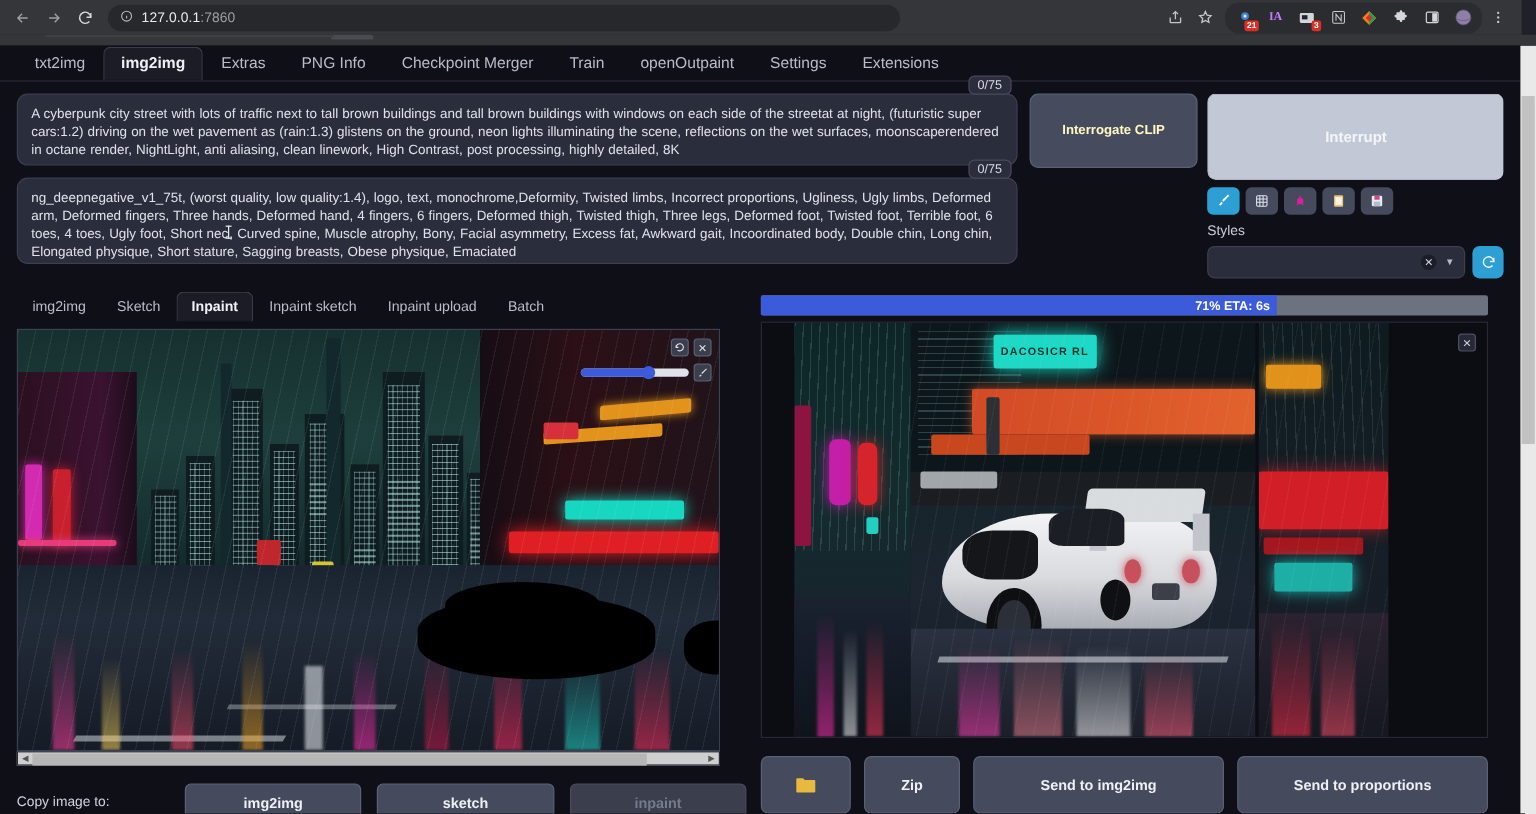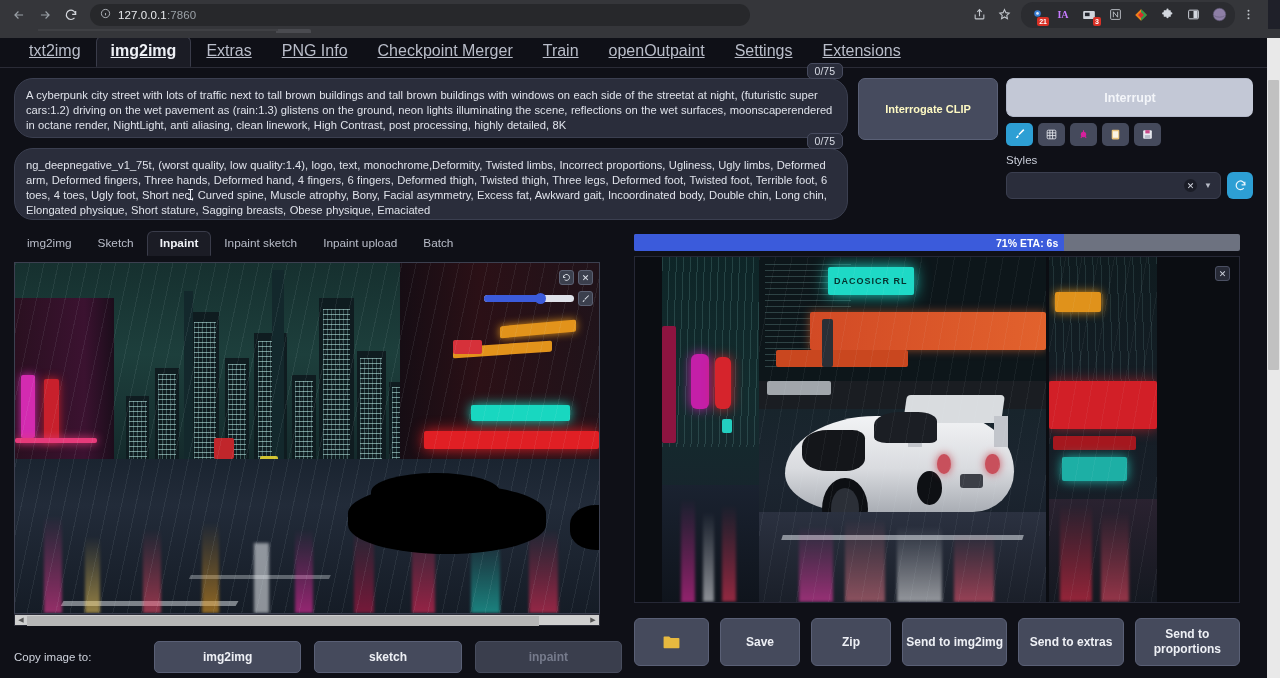--- a/index.html
+++ b/index.html
@@ -70,36 +70,36 @@
     position:absolute; left:0; top:0; width:1267px; height:640px;
     background:#0f1017; padding:0;
   }
 
   
   .maintabs{
     display:flex; align-items:flex-end; height:30px; padding-left:14px; gap:0;
     border-bottom:1px solid #2a2b36;
   }
   .maintab{
-    padding:5px 14px 6px; font-size:16px; color:#b9bdc9; cursor:pointer;
-    border:1px solid transparent; border-radius:6px 6px 0 0; white-space:nowrap;text-decoration:underline;
+    padding:5px 14px 6px; font-size:13px; color:#b9bdc9; cursor:pointer;
+    border:1px solid transparent; border-radius:6px 6px 0 0; white-space:nowrap;
   }
   .maintab.active{
     color:#eef0f5; font-weight:bold; background:#1b1c25;
     border-color:#3a3c4a; border-bottom-color:#1b1c25;
   }
 
   
   .promptzone{
     display:flex; gap:10px; padding:10px 14px 0 14px;
   }
   .prompts{ flex:1 1 auto; display:flex; flex-direction:column; gap:10px; min-width:0;}
   .promptbox{
     position:relative; background:#2a2d3b; border:1px solid #3b3f50;
-    border-radius:19px; padding:9px 11px 0 11px; min-height:60px;
+    border-radius:9px; padding:9px 11px 0 11px; min-height:60px;
   }
   .promptbox.neg{ min-height:72px; }
   .promptbox p{
     font-size:11.2px; line-height:15px; color:#dfe2ea; word-spacing:.3px;
   }
   .counter{
     position:absolute; right:4px; top:-16px; background:#2a2d3b;
     border:1px solid #474b5e; border-radius:5px; font-size:10.5px;
     color:#d7dae3; padding:1px 7px;
   }
@@ -115,21 +115,21 @@
   
   .rightcontrols{ width:395px; flex:0 0 auto; display:flex; gap:8px; }
   .interrogate-col{ width:140px; display:flex; flex-direction:column; gap:10px;}
   .btn{
     background:#464b5e; border:1px solid #5a6076; border-radius:7px;
     color:#fef9c3; font-size:11px; font-weight:bold; display:flex;
     align-items:center; justify-content:center; text-align:center; cursor:pointer;
   }
   .btn-interrogate{ height:62px; line-height:15px; padding:4px; }
   .gencol{ flex:1 1 auto; display:flex; flex-direction:column; gap:6px;}
-  .gen-row{ display:flex; height:39px; border-radius:7px; overflow:hidden;}
+  .gen-row{ display:flex; height:72px; border-radius:7px; overflow:hidden;}
   .btn-light{
     flex:1 1 0; background:#c3c8d6; color:#f3f5f9; font-size:12.5px; font-weight:bold;
     display:flex; align-items:center; justify-content:center; cursor:pointer;
     border:1px solid #b2b8c9;
   }
   .btn-light.first{ border-radius:7px 0 0 7px; border-right:none;}
   .btn-light.last{ border-radius:0 7px 7px 0; }
   .iconrow{ display:flex; gap:5px; }
   .sqicon{
     width:27px; height:23px; border-radius:5px; background:#454a5c;
@@ -660,24 +660,22 @@
           </div>
           <div class="result-close">✕</div>
         </div>
 
         <div class="sendrow">
           <div class="btn-send folder">
             <svg width="19" height="16" viewBox="0 0 24 20">
                 <path d="M2 4a1 1 0 011-1h6l2 2h10a1 1 0 011 1v11a1 1 0 01-1 1H3a1 1 0 01-1-1z" fill="#e7b93f"></path>
               </svg>
           </div>
-          <div class="btn-send small">Save</div>
           <div class="btn-send small">Zip</div>
           <div class="btn-send">Send to img2img</div>
-          <div class="btn-send">Send to extras</div>
           <div class="btn-send">Send to proportions</div>
         </div>
       </div>
 
     </div>
   </div>
 
   <div class="scroll-track">
     <div class="scroll-thumb"></div>
   </div>

